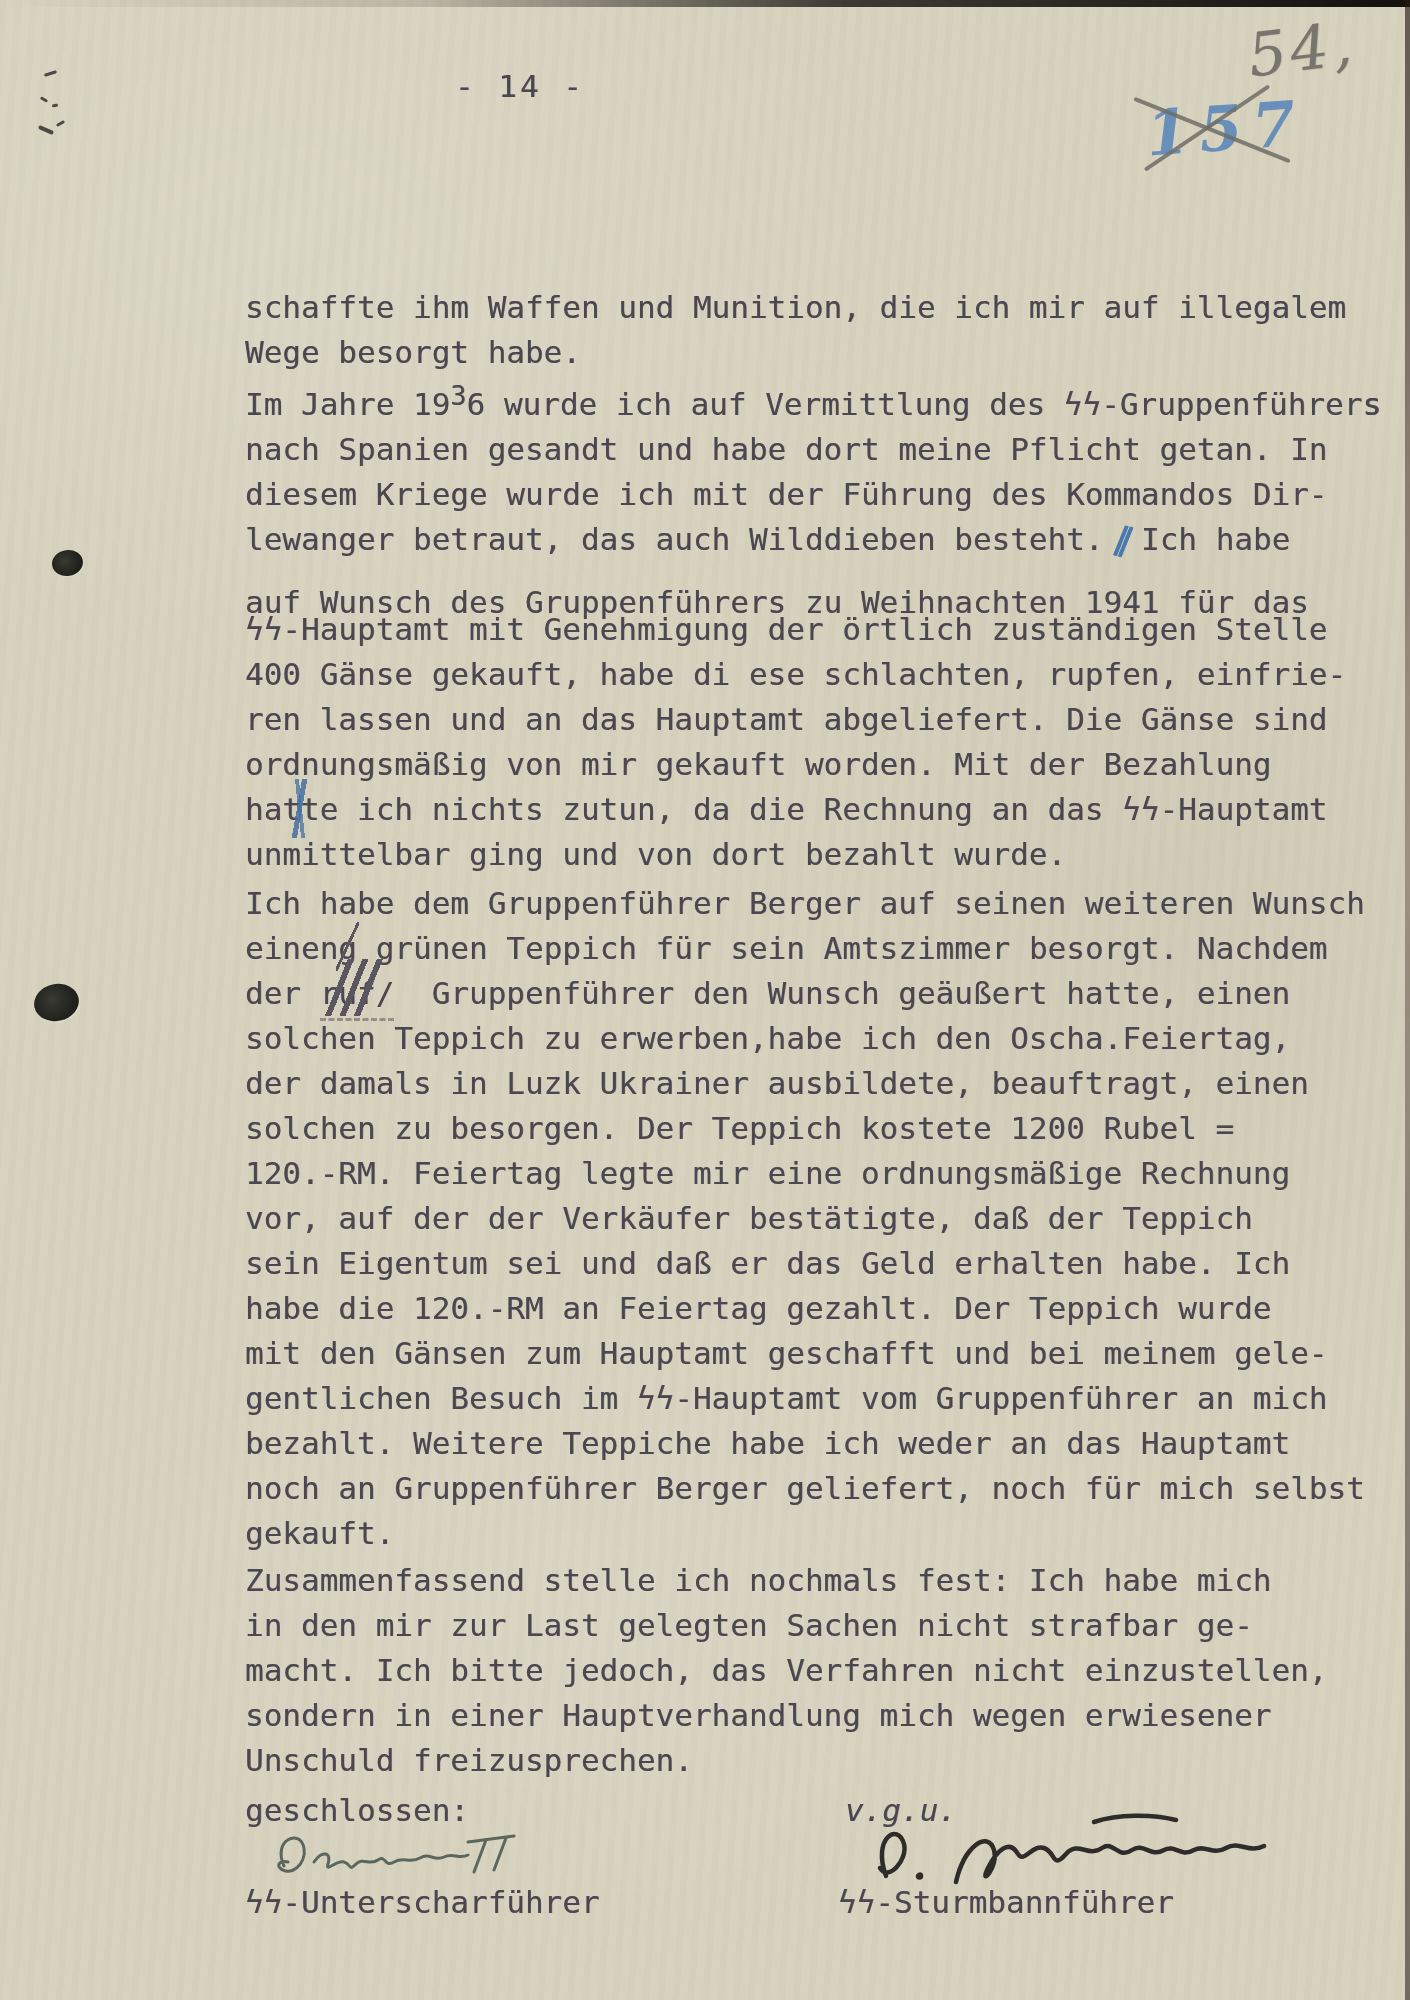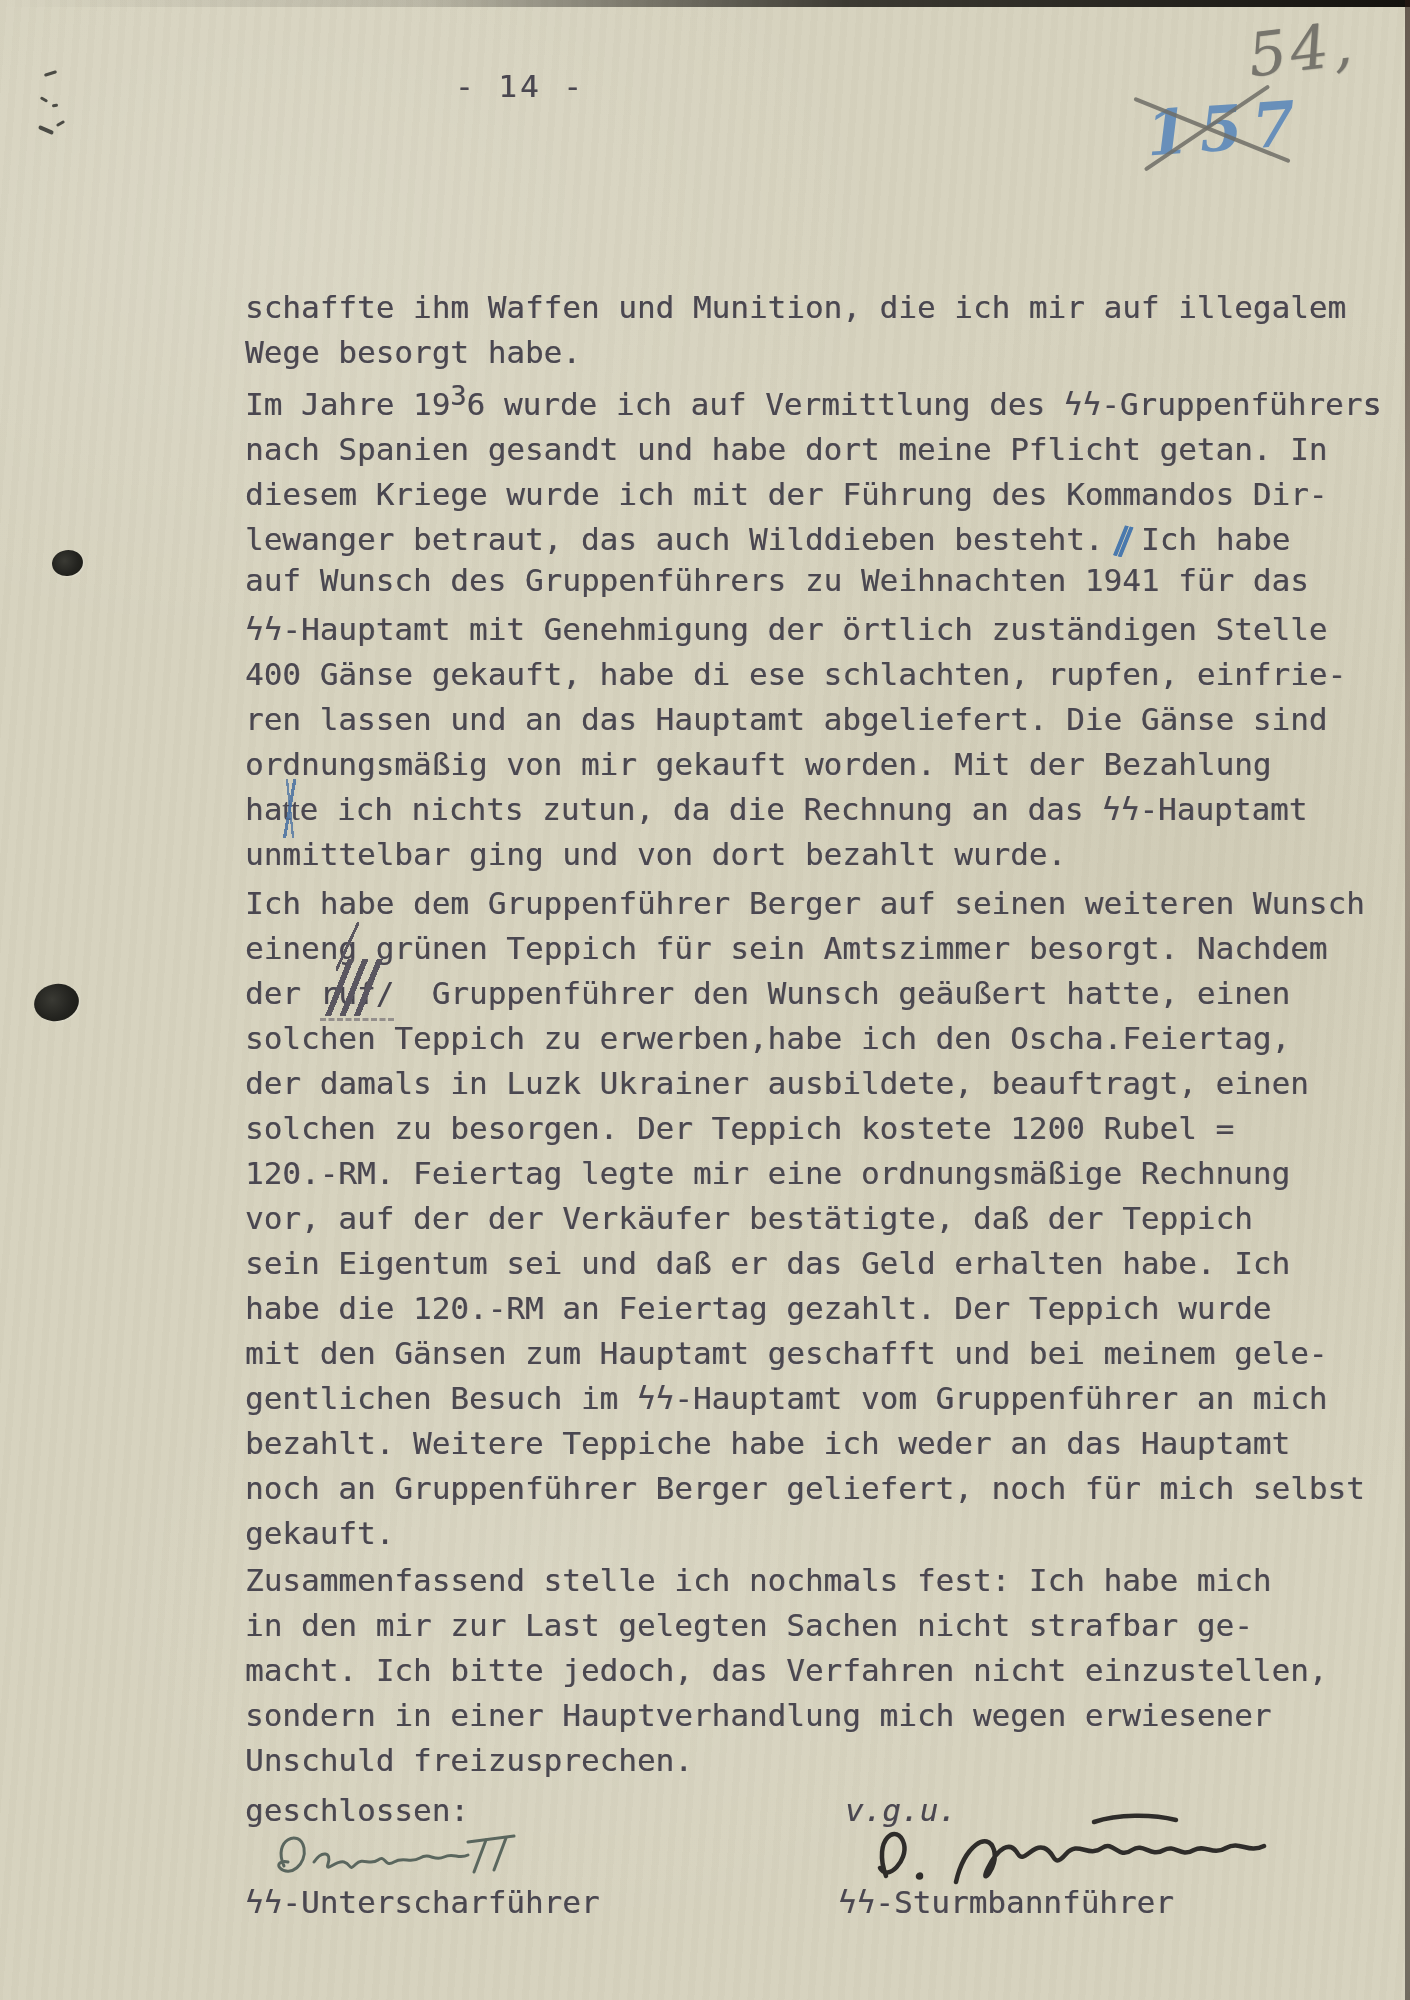--- a/index.html
+++ b/index.html
@@ -27,21 +27,21 @@
   .struck{position:relative;display:inline-block;}
   .struck::after{content:"";position:absolute;left:-2px;right:-2px;top:-4px;bottom:0;
         background:linear-gradient(115deg, transparent 46%, #5a5660 46%, #5a5660 53%, transparent 53%);}
   .struck-multi{position:relative;display:inline-block;
         border-bottom:3px dashed rgba(92,88,98,0.55);padding-bottom:2px;}
   .struck-multi::after{content:"";position:absolute;left:-3px;right:-3px;top:-12px;bottom:2px;
         background:
           linear-gradient(112deg, transparent 44%, #5a5660 44%, #5a5660 50%, transparent 50%),
           linear-gradient(112deg, transparent 58%, #5a5660 58%, #5a5660 64%, transparent 64%),
           linear-gradient(112deg, transparent 30%, #5a5660 30%, #5a5660 36%, transparent 36%);}
-  .blue-over{position:relative;display:inline-block;font-family:Liberation Serif, serif;}
+  .blue-over{position:relative;display:inline-block;}
   .blue-over::after{content:"";position:absolute;left:-3px;right:-1px;top:-8px;bottom:-6px;
         background:
           linear-gradient(100deg, transparent 44%, rgba(70,110,160,0.85) 44%, rgba(70,110,160,0.85) 54%, transparent 54%),
           linear-gradient(84deg, transparent 46%, rgba(70,110,160,0.75) 46%, rgba(70,110,160,0.75) 54%, transparent 54%);}
   .ins-mark{display:inline-block;color:#4a79ad;font-weight:bold;
         transform:rotate(14deg) skewX(-8deg);margin:0 10px 0 12px;
         text-shadow:0.6px 0 0 #4a79ad;}
 
   .pencil-num{position:absolute;left:1248px;top:14px;font-size:60px;
         font-family:"DejaVu Serif", serif;font-style:italic;
@@ -93,21 +93,21 @@
   <div class="cross-a"></div>
   <div class="cross-b"></div>
 
   <div class="line" style="top:285px">schaffte ihm Waffen und Munition, die ich mir auf illegalem</div>
   <div class="line" style="top:330px">Wege besorgt habe.</div>
 
   <div class="line" style="top:382px"><span>Im Jahre 19</span><span class="sup">3</span><span>6 wurde ich auf Vermittlung des ϟϟ-Gruppenführer</span><span class="overtyped">s</span></div>
   <div class="line" style="top:427px">nach Spanien gesandt und habe dort meine Pflicht getan. In</div>
   <div class="line" style="top:472px">diesem Kriege wurde ich mit der Führung des Kommandos Dir-</div>
   <div class="line" style="top:517px"><span>lewanger betraut, das auch Wilddieben besteht.</span><span class="ins-mark">∥</span><span>Ich habe</span></div>
-  <div class="line" style="top:558px">auf Wunsch des Gruppenführers zu Weihnachten 1941 für das</div>
+  <div class="line" style="top:580px">auf Wunsch des Gruppenführers zu Weihnachten 1941 für das</div>
   <div class="line" style="top:607px">ϟϟ-Hauptamt mit Genehmigung der örtlich zuständigen Stelle</div>
   <div class="line" style="top:652px">400 Gänse gekauft, habe di ese schlachten, rupfen, einfrie-</div>
   <div class="line" style="top:742px">ordnungsmäßig von mir gekauft worden. Mit der Bezahlung</div>
   <div class="line" style="top:697px">ren lassen und an das Hauptamt abgeliefert. Die Gänse sind</div>
   <div class="line" style="top:787px"><span>ha</span><span class="blue-over">tt</span><span>e ich nichts zutun, da die Rechnung an das ϟϟ-Hauptamt</span></div>
   <div class="line" style="top:832px">unmittelbar ging und von dort bezahlt wurde.</div>
 
   <div class="line" style="top:881px">Ich habe dem Gruppenführer Berger auf seinen weiteren Wunsch</div>
   <div class="line" style="top:926px"><span>einen</span><span class="struck">g</span><span> grünen Teppich für sein Amtszimmer besorgt. Nachdem</span></div>
   <div class="line" style="top:971px"><span>der </span><span class="struck-multi">ruf/</span><span>  Gruppenführer den Wunsch geäußert hatte, einen</span></div>

